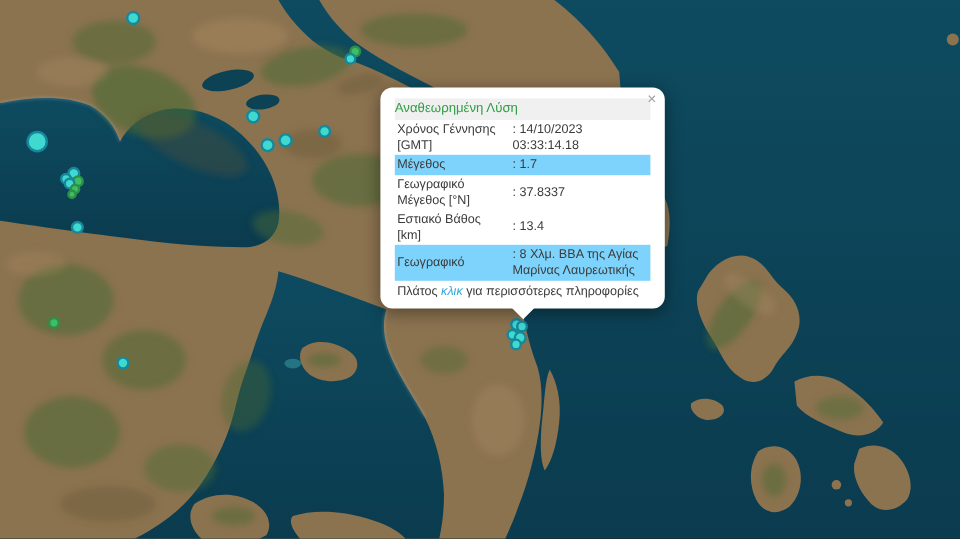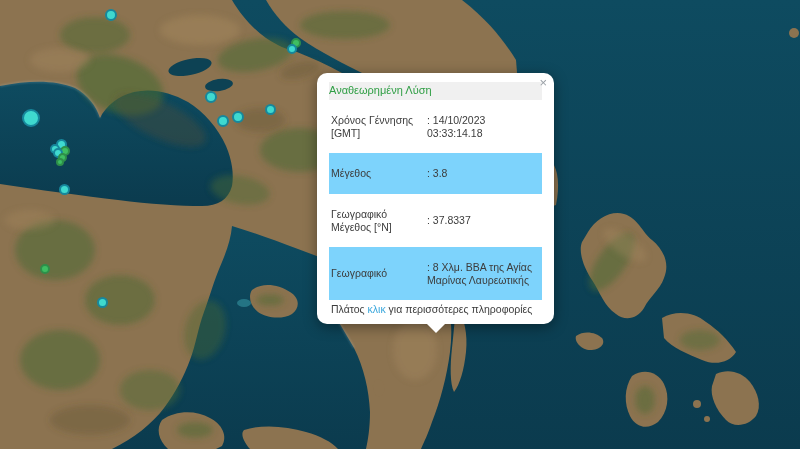--- a/index.html
+++ b/index.html
@@ -30,25 +30,25 @@
   }
   .popup-close{
     position:absolute;top:3px;right:7px;color:#9aa0a6;font-size:13px;
     cursor:pointer;line-height:1;user-select:none;
   }
   .popup-title{
     background:#f0f0f0;color:var(--accent_green);text-align:left;
     font-size:11px;padding:2px 0 3px 0;
   }
   table.popup-table{width:100%;border-collapse:collapse;table-layout:fixed;}
-  table.popup-table td{padding:14px 2px;vertical-align:middle;}
+  table.popup-table td{padding:2px 2px;vertical-align:middle;}
   table.popup-table td.lbl{width:96px;}
   table.popup-table tr.alt{background:#7dd3fc;}
   .popup-footer{padding:3px 2px 1px 2px;}
-  .popup-footer .lnk{color:var(--link_blue);cursor:pointer;}
+  .popup-footer .lnk{color:var(--link_blue);cursor:pointer;font-style:italic;}
 </style>
 </head>
 <body>
 
 <div class="stage">
 
   <svg width="800" height="449" viewBox="0 0 800 449">
     <defs>
       <linearGradient id="seaGrad" x1="0" y1="0" x2="0" y2="1">
         <stop offset="0" stop-color="#0e4b60"></stop>
@@ -197,25 +197,29 @@
     <div class="popup-close">×</div>
     <div class="popup-title">Αναθεωρημένη Λύση</div>
     <table class="popup-table">
       <tbody>
           <tr>
             <td class="lbl">Χρόνος Γέννησης [GMT]</td>
             <td>: 14/10/2023 03:33:14.18</td>
           </tr>
           <tr class="alt">
             <td class="lbl">Μέγεθος</td>
-            <td>: 3.8</td>
+            <td>: 1.7</td>
           </tr>
           <tr>
             <td class="lbl">Γεωγραφικό Μέγεθος [°N]</td>
             <td>: 37.8337</td>
+          </tr>
+          <tr>
+            <td class="lbl">Εστιακό Βάθος [km]</td>
+            <td>: 13.4</td>
           </tr>
           <tr class="alt">
             <td class="lbl">Γεωγραφικό</td>
             <td>: 8 Χλμ. ΒΒΑ της Αγίας Μαρίνας Λαυρεωτικής</td>
           </tr>
         </tbody>
     </table>
     <div class="popup-footer">
       <span>Πλάτος </span><span class="lnk">κλικ</span><span> για περισσότερες πληροφορίες</span>
     </div>

